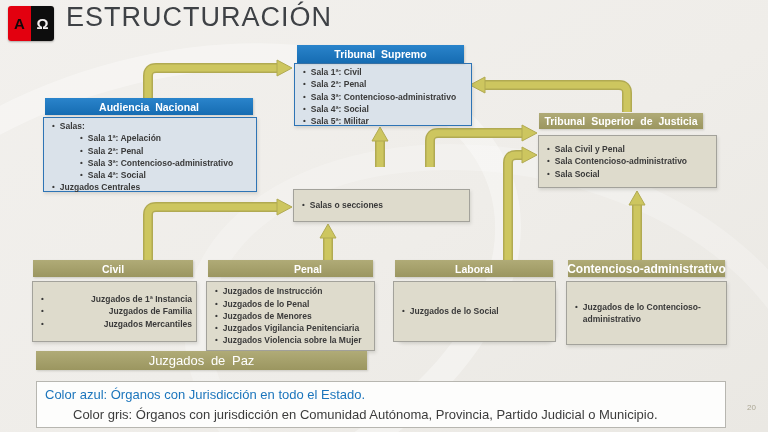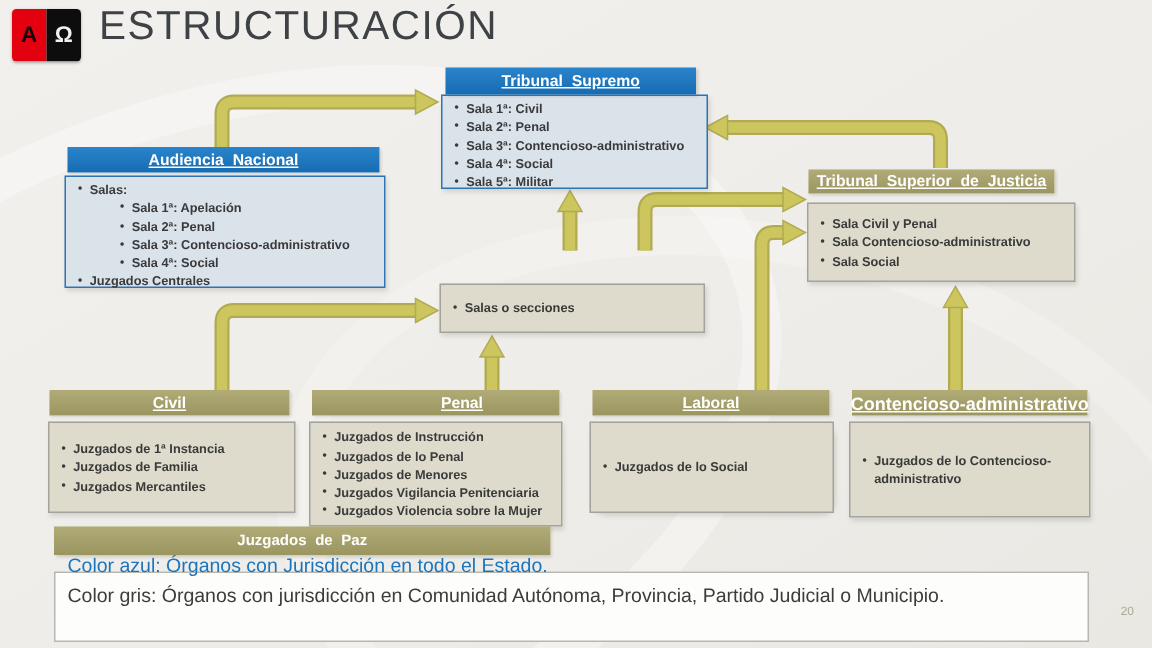--- a/index.html
+++ b/index.html
@@ -20,42 +20,42 @@
   .logo .omega{background:#0d0d0d;color:#f2efef;}
 
   .title{position:absolute;left:66px;top:2px;margin:0;font-size:27px;font-weight:400;
          letter-spacing:1px;color:#3e4145;}
 
   .arrows{position:absolute;left:0;top:0;z-index:1;pointer-events:none;}
 
   .org-box{position:absolute;z-index:2;box-sizing:border-box;box-shadow:1px 2px 3px rgba(90,90,80,.18);}
   .hdr{position:absolute;box-sizing:border-box;display:flex;align-items:center;justify-content:center;
        color:#ffffff;font-weight:bold;font-size:10.5px;word-spacing:3px;
-       box-shadow:1px 1px 2px rgba(90,90,80,.25);white-space:nowrap;text-decoration:underline;}
+       box-shadow:1px 1px 2px rgba(90,90,80,.25);white-space:nowrap;}
   .hdr.blue{background:linear-gradient(#2a84cb,#166cb2);}
   .hdr.tan{background:linear-gradient(#b0ab77,#9b9660);}
   .bd{margin:0;padding:2px 4px 2px 8px;list-style:none;box-sizing:border-box;width:100%;height:100%;
       display:flex;flex-direction:column;}
   .bd.blue{background:#dae2ea;border:1.6px solid #2e74b5;}
   .bd.tan{background:#dedbcc;border:1px solid #a3a29b;}
   .bd.center{justify-content:center;}
   .bd li{display:flex;gap:5px;line-height:12.3px;font-size:8.5px;font-weight:bold;color:#3a3a3a;}
   .bd li .blt{font-size:8px;}
   .bd li.lvl2{padding-left:28px;}
   .bd li .txt{flex:1;}
 
   .bar{position:absolute;z-index:2;display:flex;align-items:center;justify-content:center;
-       color:#fff;font-weight:bold;font-size:10px;word-spacing:3px;
+       color:#fff;font-weight:normal;font-size:13px;word-spacing:3px;
        background:linear-gradient(#b0ab77,#9b9660);box-shadow:1px 1px 2px rgba(90,90,80,.25);}
 
   .legend{position:absolute;left:36px;top:381px;width:690px;height:47px;z-index:2;
           box-sizing:border-box;background:#fdfdfc;border:1px solid #b7b6b0;
-          padding:21px 8px;display:flex;flex-direction:column;justify-content:flex-end;gap:2px;}
+          padding:4px 8px;display:flex;flex-direction:column;justify-content:flex-start;gap:2px;}
   .legend .l1{color:#1b75bc;font-size:13px;line-height:18px;}
-  .legend .l2{color:#3c3c3c;font-size:13px;line-height:18px;}
+  .legend .l2{color:#3c3c3c;font-size:13px;line-height:18px;margin-left:28px;}
 
   .pagenum{position:absolute;right:12px;top:403px;font-size:8px;color:#aca795;z-index:2;text-align:right;}
 </style>
 </head>
 <body>
 
 <div class="slide">
   <div class="swoosh sw1"></div>
   <div class="swoosh sw2"></div>
 
@@ -175,21 +175,21 @@
 
   <div class="org-box" style="left:293px;top:189px;width:177px;height:33px;">
     <ul class="bd tan center">
         <li class="lvl1">
           <span class="blt">•</span>
           <span class="txt">Salas o secciones</span>
         </li>
       </ul>
   </div>
 
-  <div class="org-box" style="left:32px;top:281px;width:165px;height:61px;">
+  <div class="org-box" style="left:32px;top:281px;width:165px;height:61px;text-align:right;">
     <div class="hdr tan" style="left:1px;top:-21px;width:160px;height:17px;">Civil</div>
     <ul class="bd tan center">
         <li class="lvl1">
           <span class="blt">•</span>
           <span class="txt">Juzgados de 1ª Instancia</span>
         </li>
         <li class="lvl1">
           <span class="blt">•</span>
           <span class="txt">Juzgados de Familia</span>
         </li>

